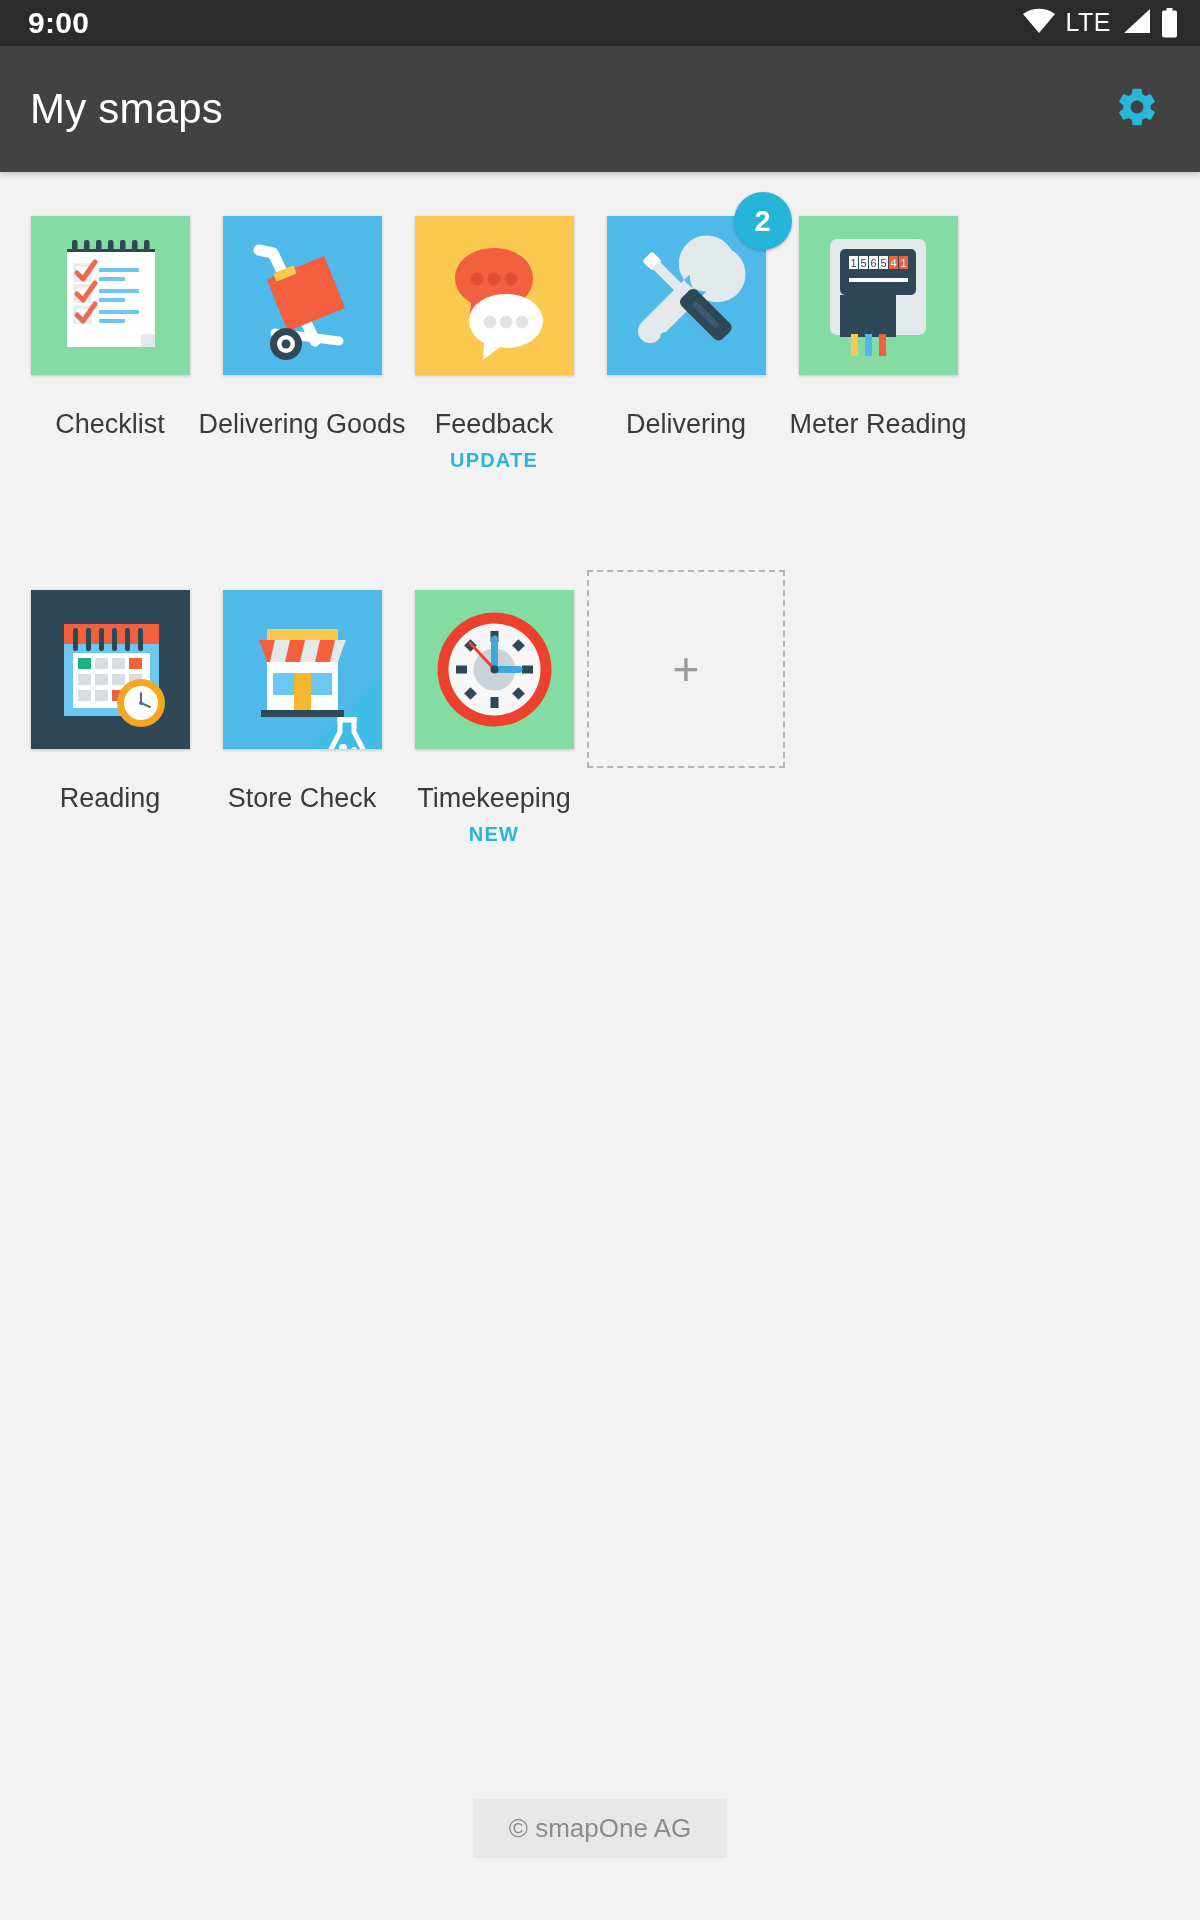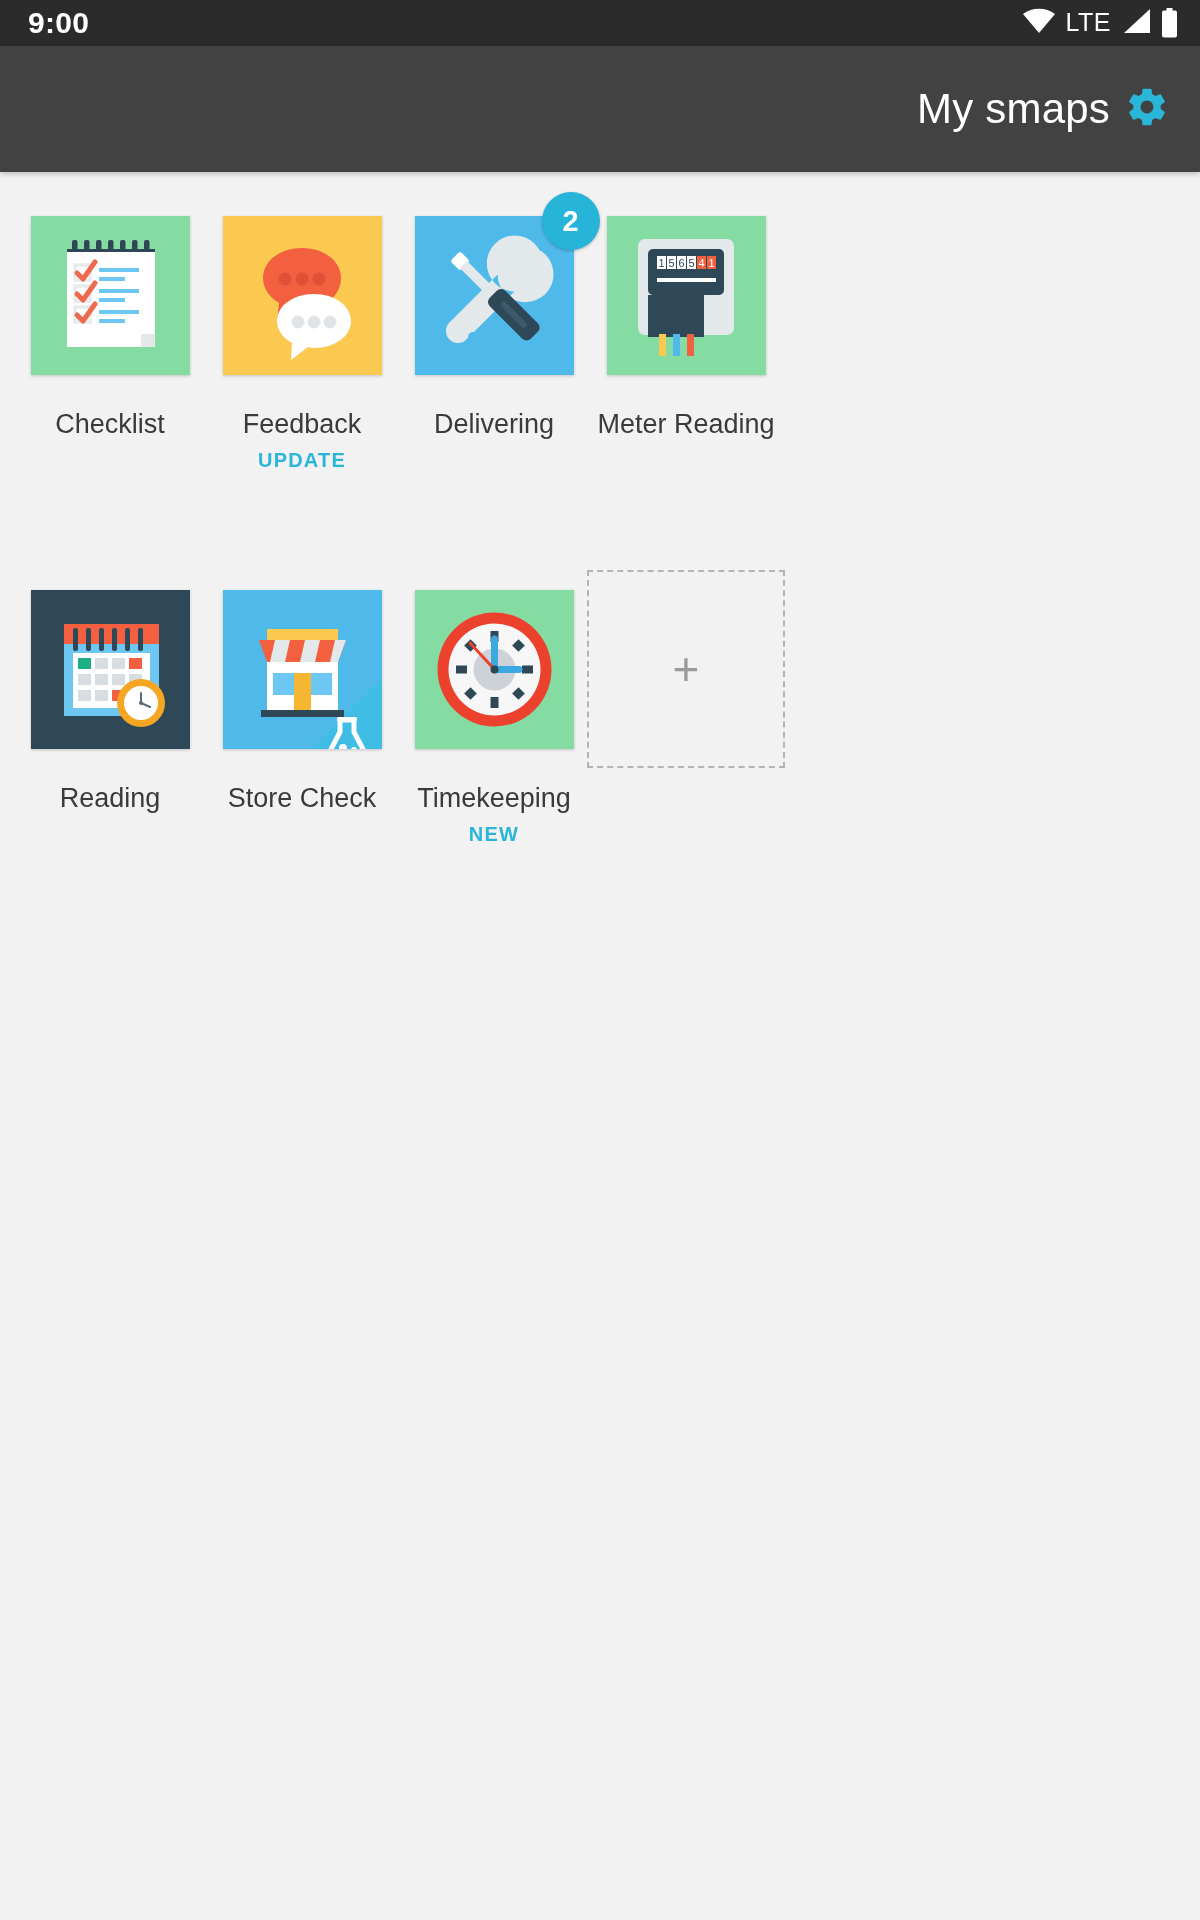--- a/index.html
+++ b/index.html
@@ -40,22 +40,22 @@
   }
   .ico-signal { width: 30px; height: 26px; }
   .ico-battery { width: 17px; height: 30px; }
 
   
   .app-bar {
     height: 126px;
     background: #424242;
     display: flex;
     align-items: center;
-    justify-content: flex-end;
-    padding: 0 16px 0 30px;
+    justify-content: space-between;
+    padding: 0 26px 0 30px;
     box-shadow: 0 2px 5px rgba(0,0,0,0.22);
     position: relative;
     z-index: 5;
   }
   .app-title {
     color: #ffffff;
     font-size: 42px;
     font-weight: 400;
     letter-spacing: 0.2px;
   }
@@ -244,20 +244,41 @@
               <rect x="68" y="82" width="26" height="4"></rect>
               <rect x="68" y="94" width="40" height="4"></rect>
               <rect x="68" y="103" width="26" height="4"></rect>
             </g>
           </svg>
         </div>
       </div>
       <div class="cell-label">Checklist</div>
     </div>
 
+    <div class="cell">
+      <div class="tile">
+        <div class="tile-inner">
+          <svg viewBox="0 0 159 159" width="159" height="159">
+            <rect width="159" height="159" fill="#4fb9ea"></rect>
+            <g stroke="#ffffff" stroke-width="11" fill="none" stroke-linecap="round" stroke-linejoin="round">
+              <path d="M36 34 L50 37 L92 125"></path>
+            </g>
+            <g transform="rotate(-22 82 78)">
+              <rect x="52" y="50" width="62" height="56" fill="#f2603f"></rect>
+              <rect x="60" y="47" width="22" height="9" rx="2" fill="#fcc94d"></rect>
+            </g>
+            <path d="M52 117 L116 125" stroke="#ffffff" stroke-width="9" stroke-linecap="round"></path>
+            <circle cx="63" cy="128" r="16" fill="#2f4858"></circle>
+            <circle cx="63" cy="128" r="9" fill="#ffffff"></circle>
+            <circle cx="63" cy="128" r="4.5" fill="#2f4858"></circle>
+          </svg>
+        </div>
+      </div>
+      <div class="cell-label">Delivering Goods</div>
+    </div>
 
     <div class="cell">
       <div class="tile">
         <div class="tile-inner">
           <svg viewBox="0 0 159 159" width="159" height="159">
             <rect width="159" height="159" fill="#fbc950"></rect>
             <path d="M79 32 C57 32, 40 45, 40 62 C40 72, 46 81, 56 87 L54 105 L70 92 C73 92.7, 76 93, 79 93 C101 93, 118 80, 118 62 C118 45, 101 32, 79 32 Z" fill="#f2603f"></path>
             <circle cx="62" cy="63" r="6.5" fill="#e05036"></circle>
             <circle cx="79" cy="63" r="6.5" fill="#e05036"></circle>
             <circle cx="96" cy="63" r="6.5" fill="#e05036"></circle>
@@ -438,13 +459,16 @@
       <div class="cell-sub">NEW</div>
     </div>
 
     <div class="cell">
       <div class="add-tile">
         <span class="add-plus">+</span>
       </div>
     </div>
   </div>
 
+  <div class="footer-wrap">
+    <div class="footer-chip">© smapOne AG</div>
+  </div>
 </div>
 
 </body></html>

